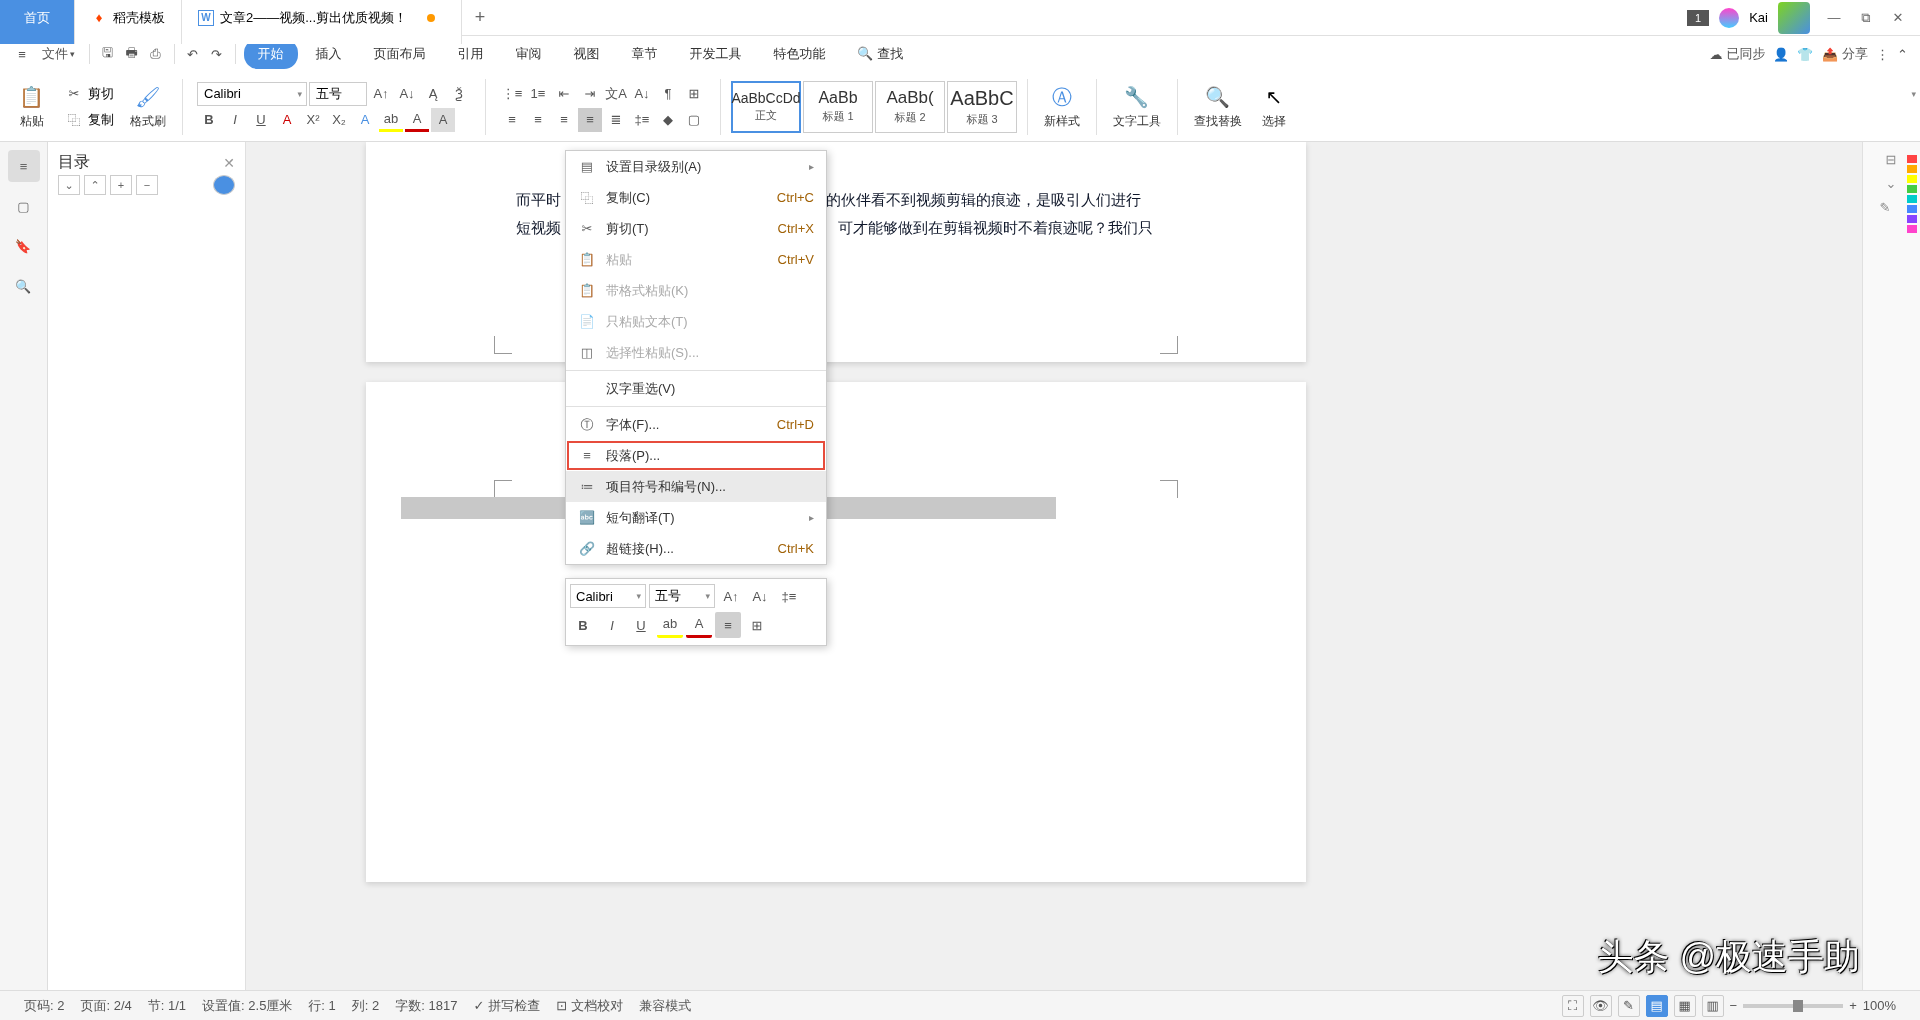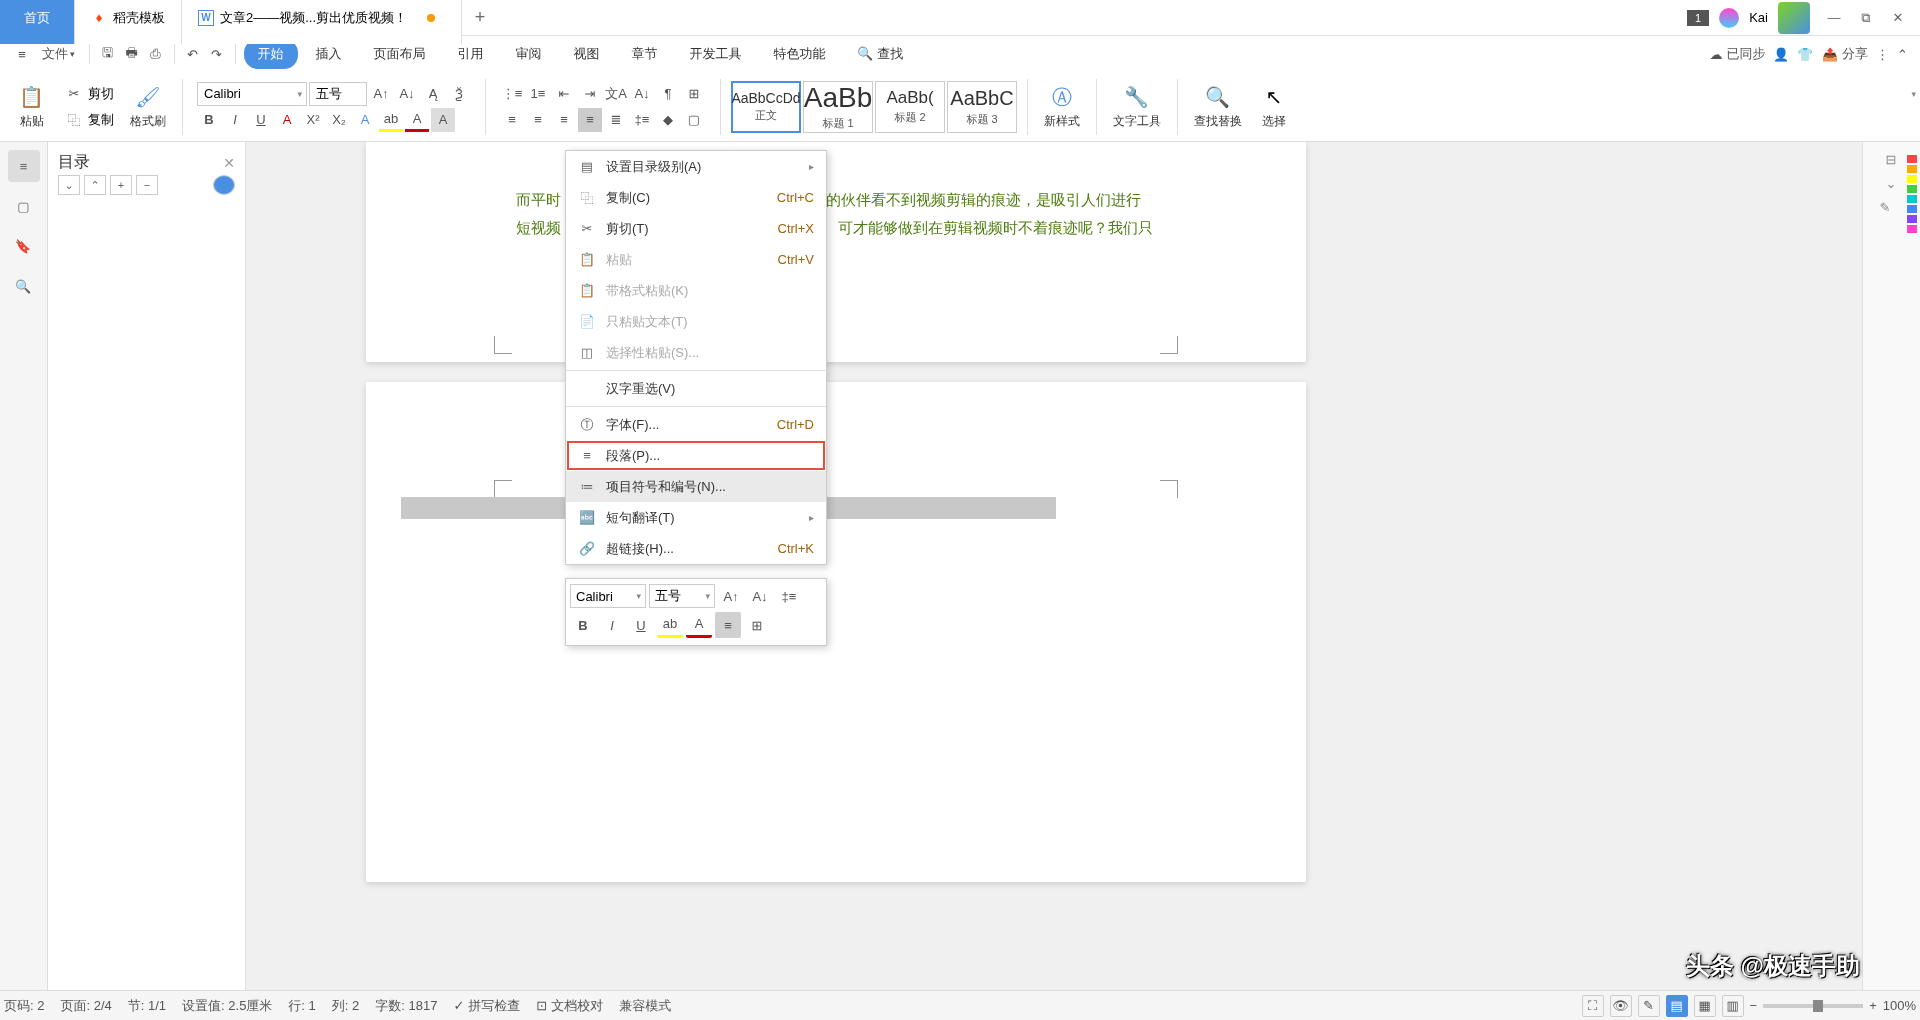--- a/index.html
+++ b/index.html
@@ -50,21 +50,21 @@
 .nav-hdr{display:flex;align-items:center;justify-content:space-between;margin-bottom:2px}
 .nav-title{font-size:16px;color:#333}
 .nav-close{color:#999;cursor:pointer;font-size:14px}
 .nav-tools{display:flex;align-items:center;gap:4px}
 .nav-tools span{width:22px;height:20px;border:1px solid #ccc;display:flex;align-items:center;justify-content:center;font-size:11px;color:#666;cursor:pointer}
 .nav-dot{width:14px;height:14px;border-radius:50%;background:#4a90e2;margin-left:auto}
 .canvas{position:absolute;left:246px;right:58px;top:142px;bottom:30px;background:#f0f0f0;overflow:hidden}
 .page{position:absolute;background:#fff;box-shadow:0 2px 6px rgba(0,0,0,.15)}
 .page1{left:120px;top:0;width:940px;height:220px}
 .page2{left:120px;top:240px;width:940px;height:500px}
-.doc-text{position:absolute;color:#4d7c0f;font-size:15px;line-height:28px;font-family:"SimSun"}
+.doc-text{position:absolute;color:#0f172a;font-size:15px;line-height:28px;font-family:"SimSun"}
 .sel-bar{position:absolute;left:155px;top:355px;width:655px;height:22px;background:#c8c8c8}
 .page-marks{position:absolute;width:18px;height:18px;border:1px solid #999}
 .context-menu{position:absolute;left:565px;top:150px;width:262px;background:#fff;border:1px solid #ccc;box-shadow:2px 2px 8px rgba(0,0,0,.2);z-index:100}
 .cm-item{height:31px;display:flex;align-items:center;padding:0 12px;cursor:pointer;color:#333;gap:10px}
 .cm-item.disabled{color:#aaa}
 .cm-item.hover{background:#eaeaea}
 .cm-item.highlighted{outline:2.5px solid #e74c3c;outline-offset:-3px;z-index:10}
 .cm-ico{width:18px;text-align:center;color:#666}
 .cm-label{flex:1}
 .cm-shortcut{color:#a16207;font-size:13px}
@@ -75,28 +75,28 @@
 .mt-sel{border:1px solid #ccc;height:24px;padding:0 14px 0 5px;display:flex;align-items:center;position:relative;font-size:12px}
 .mt-btn{width:26px;height:26px;display:flex;align-items:center;justify-content:center;cursor:pointer;color:#555;border-radius:2px}
 .mt-btn.active{background:#d0d0d0}
 .rightbar{position:absolute;right:0;top:142px;bottom:30px;width:58px;background:#f9f9f9;border-left:1px solid #e0e0e0;display:flex;flex-direction:column;align-items:center;padding-top:10px;gap:12px}
 .rb-ctrl{width:12px;height:12px;color:#888}
 .rb-pencil{width:24px;height:24px;color:#888}
 .scroll-track{position:absolute;right:42px;top:142px;bottom:30px;width:16px;background:#f0f0f0}
 .scroll-thumb{position:absolute;right:2px;top:140px;width:10px;height:320px;background:#ccc;border-radius:5px}
 .skittles{position:absolute;right:3px;top:155px;display:flex;flex-direction:column;gap:2px}
 .skittles span{width:10px;height:8px}
-.statusbar{position:absolute;left:0;right:0;bottom:0;height:30px;background:#f5f5f5;border-top:1px solid #ddd;display:flex;align-items:center;padding:0 4px;gap:16px;color:#555;font-size:12px}
+.statusbar{position:absolute;left:0;right:0;bottom:0;height:30px;background:#f5f5f5;border-top:1px solid #ddd;display:flex;align-items:center;padding:0 24px;gap:16px;color:#555;font-size:12px}
 .sb-item{display:flex;align-items:center;gap:4px;cursor:pointer}
 .sb-right{margin-left:auto;display:flex;align-items:center;gap:6px}
 .sb-ico{width:22px;height:22px;display:flex;align-items:center;justify-content:center;border:1px solid #ccc;border-radius:2px}
 .sb-ico.active{background:#4a90e2;color:#fff;border-color:#4a90e2}
 .zoom-slider{width:100px;height:4px;background:#ccc;position:relative}
 .zoom-thumb{position:absolute;left:50%;top:-4px;width:10px;height:12px;background:#888}
-.watermark{position:absolute;right:60px;bottom:38px;font-size:24px;color:#fff;text-shadow:0 0 4px #000,-1px -1px 0 #000,1px 1px 0 #000;font-weight:bold;z-index:50}
+.watermark{position:absolute;right:60px;bottom:38px;font-size:36px;color:#fff;text-shadow:0 0 4px #000,-1px -1px 0 #000,1px 1px 0 #000;font-weight:normal;z-index:50}
 </style>
 </head>
 <body>
 
 <div class="titlebar">
   <div class="tab home">
       <span>首页</span>
     </div>
   <div class="tab template">
       <span class="ico">♦</span>
@@ -232,21 +232,21 @@
       <span class="rb-sm">▢</span>
     </div>
   </div>
   <div class="rb-sep"></div>
   <div class="rb-row">
     <div class="style-box active">
         <span class="preview">AaBbCcDd</span>
         <span class="sname">正文</span>
       </div>
     <div class="style-box">
-        <span class="preview" style="font-size:28px">AaBb</span>
+        <span class="preview" style="font-size:16px">AaBb</span>
         <span class="sname">标题 1</span>
       </div>
     <div class="style-box">
         <span class="preview" style="font-size:17px">AaBb(</span>
         <span class="sname">标题 2</span>
       </div>
     <div class="style-box">
         <span class="preview" style="font-size:20px">AaBbC</span>
         <span class="sname">标题 3</span>
       </div>

